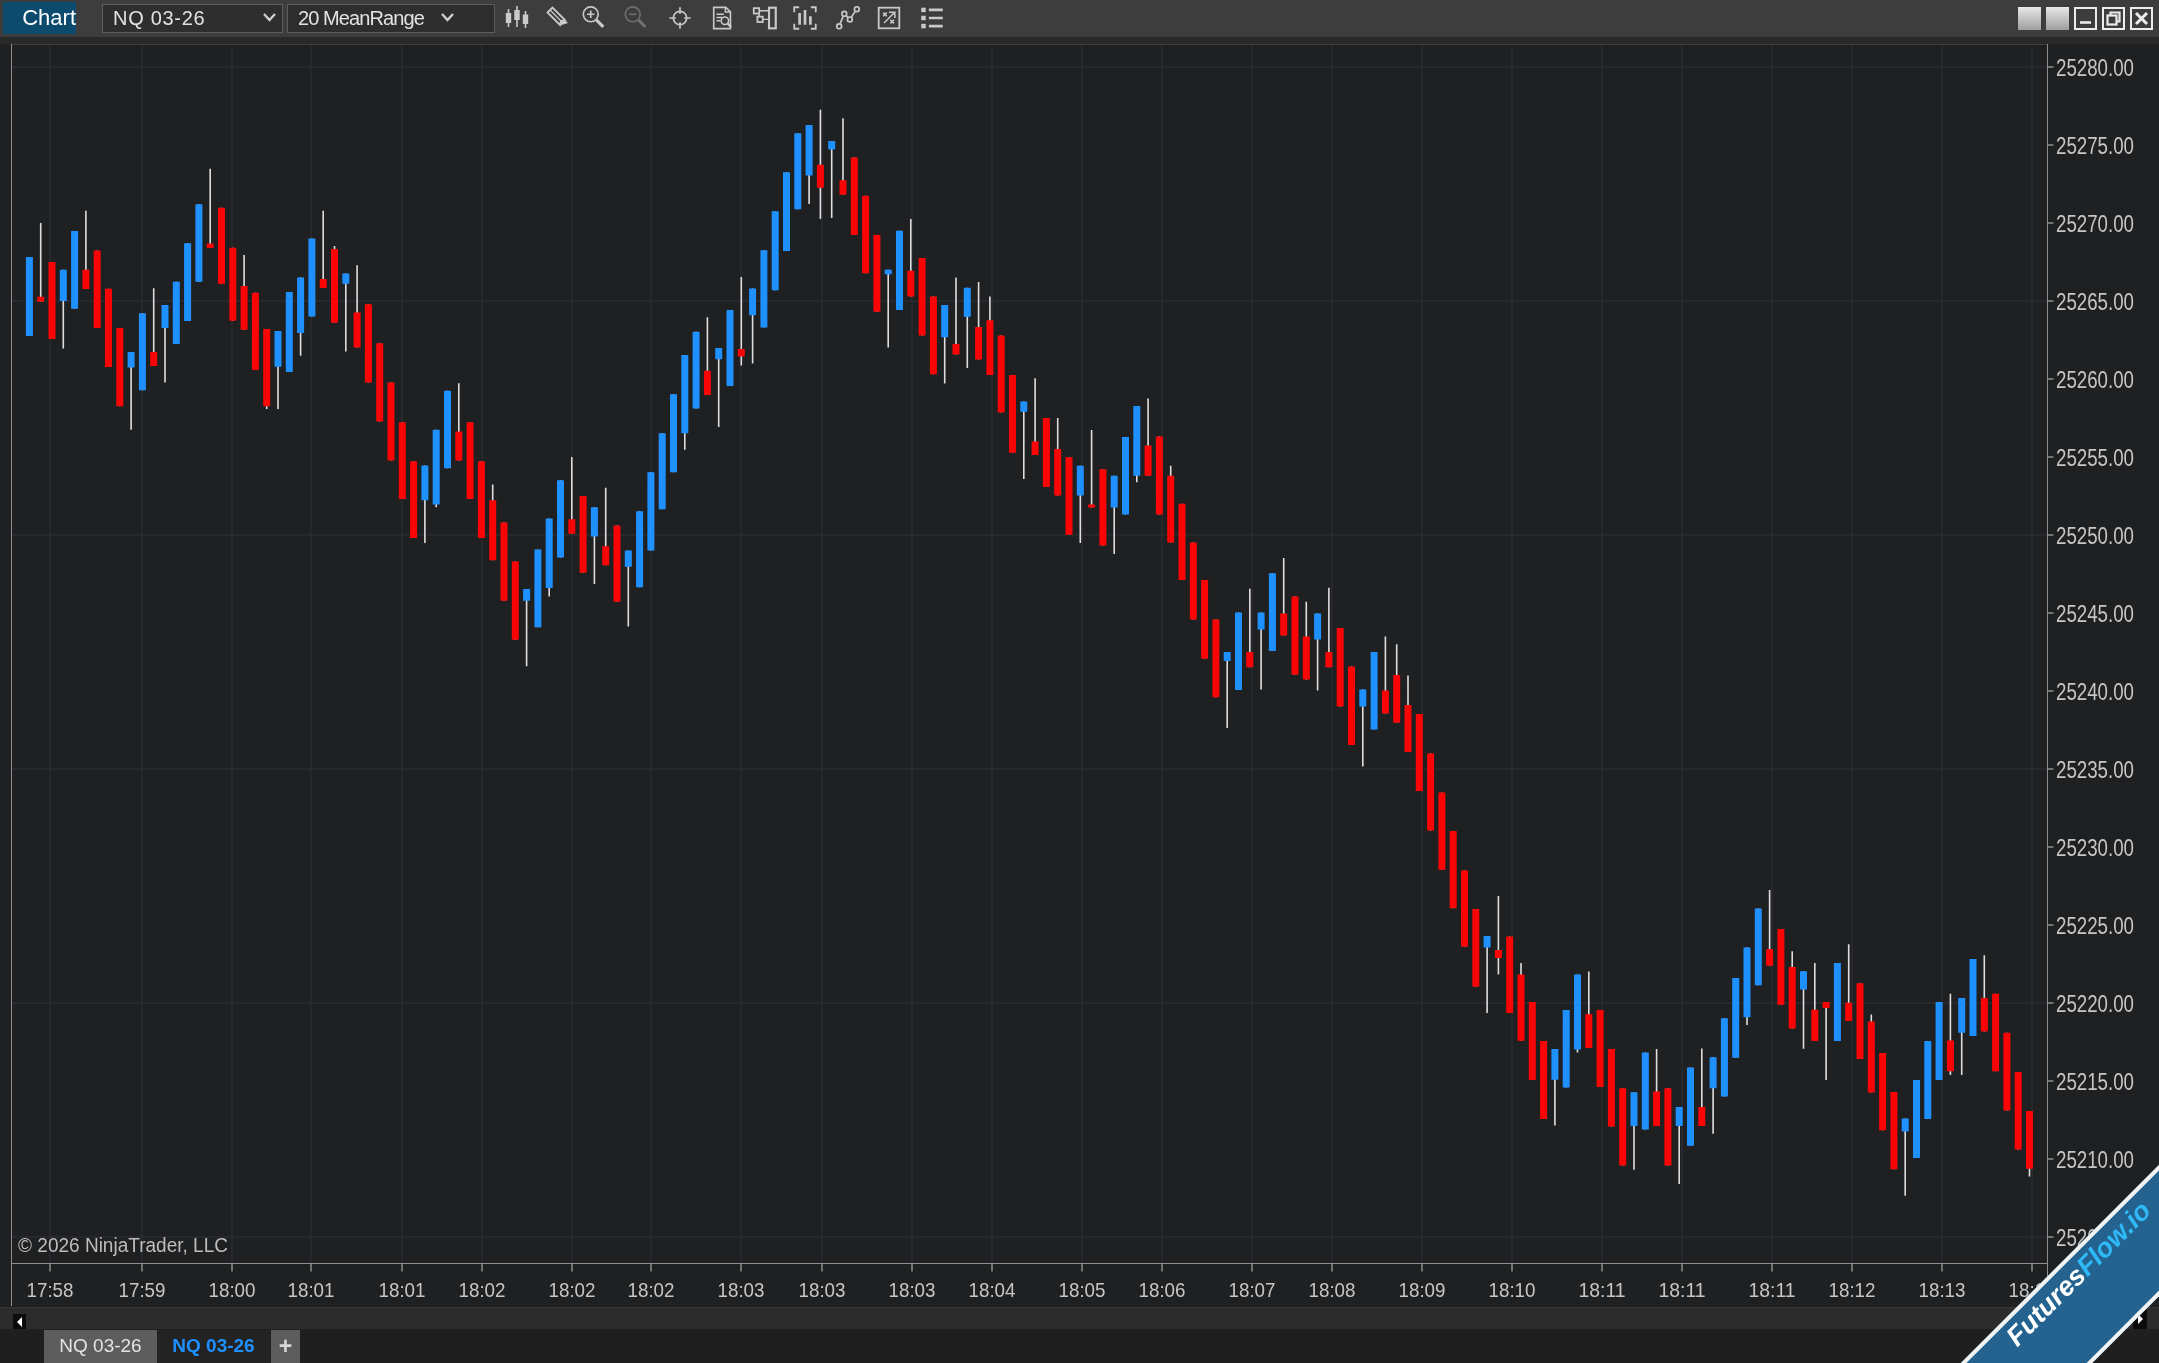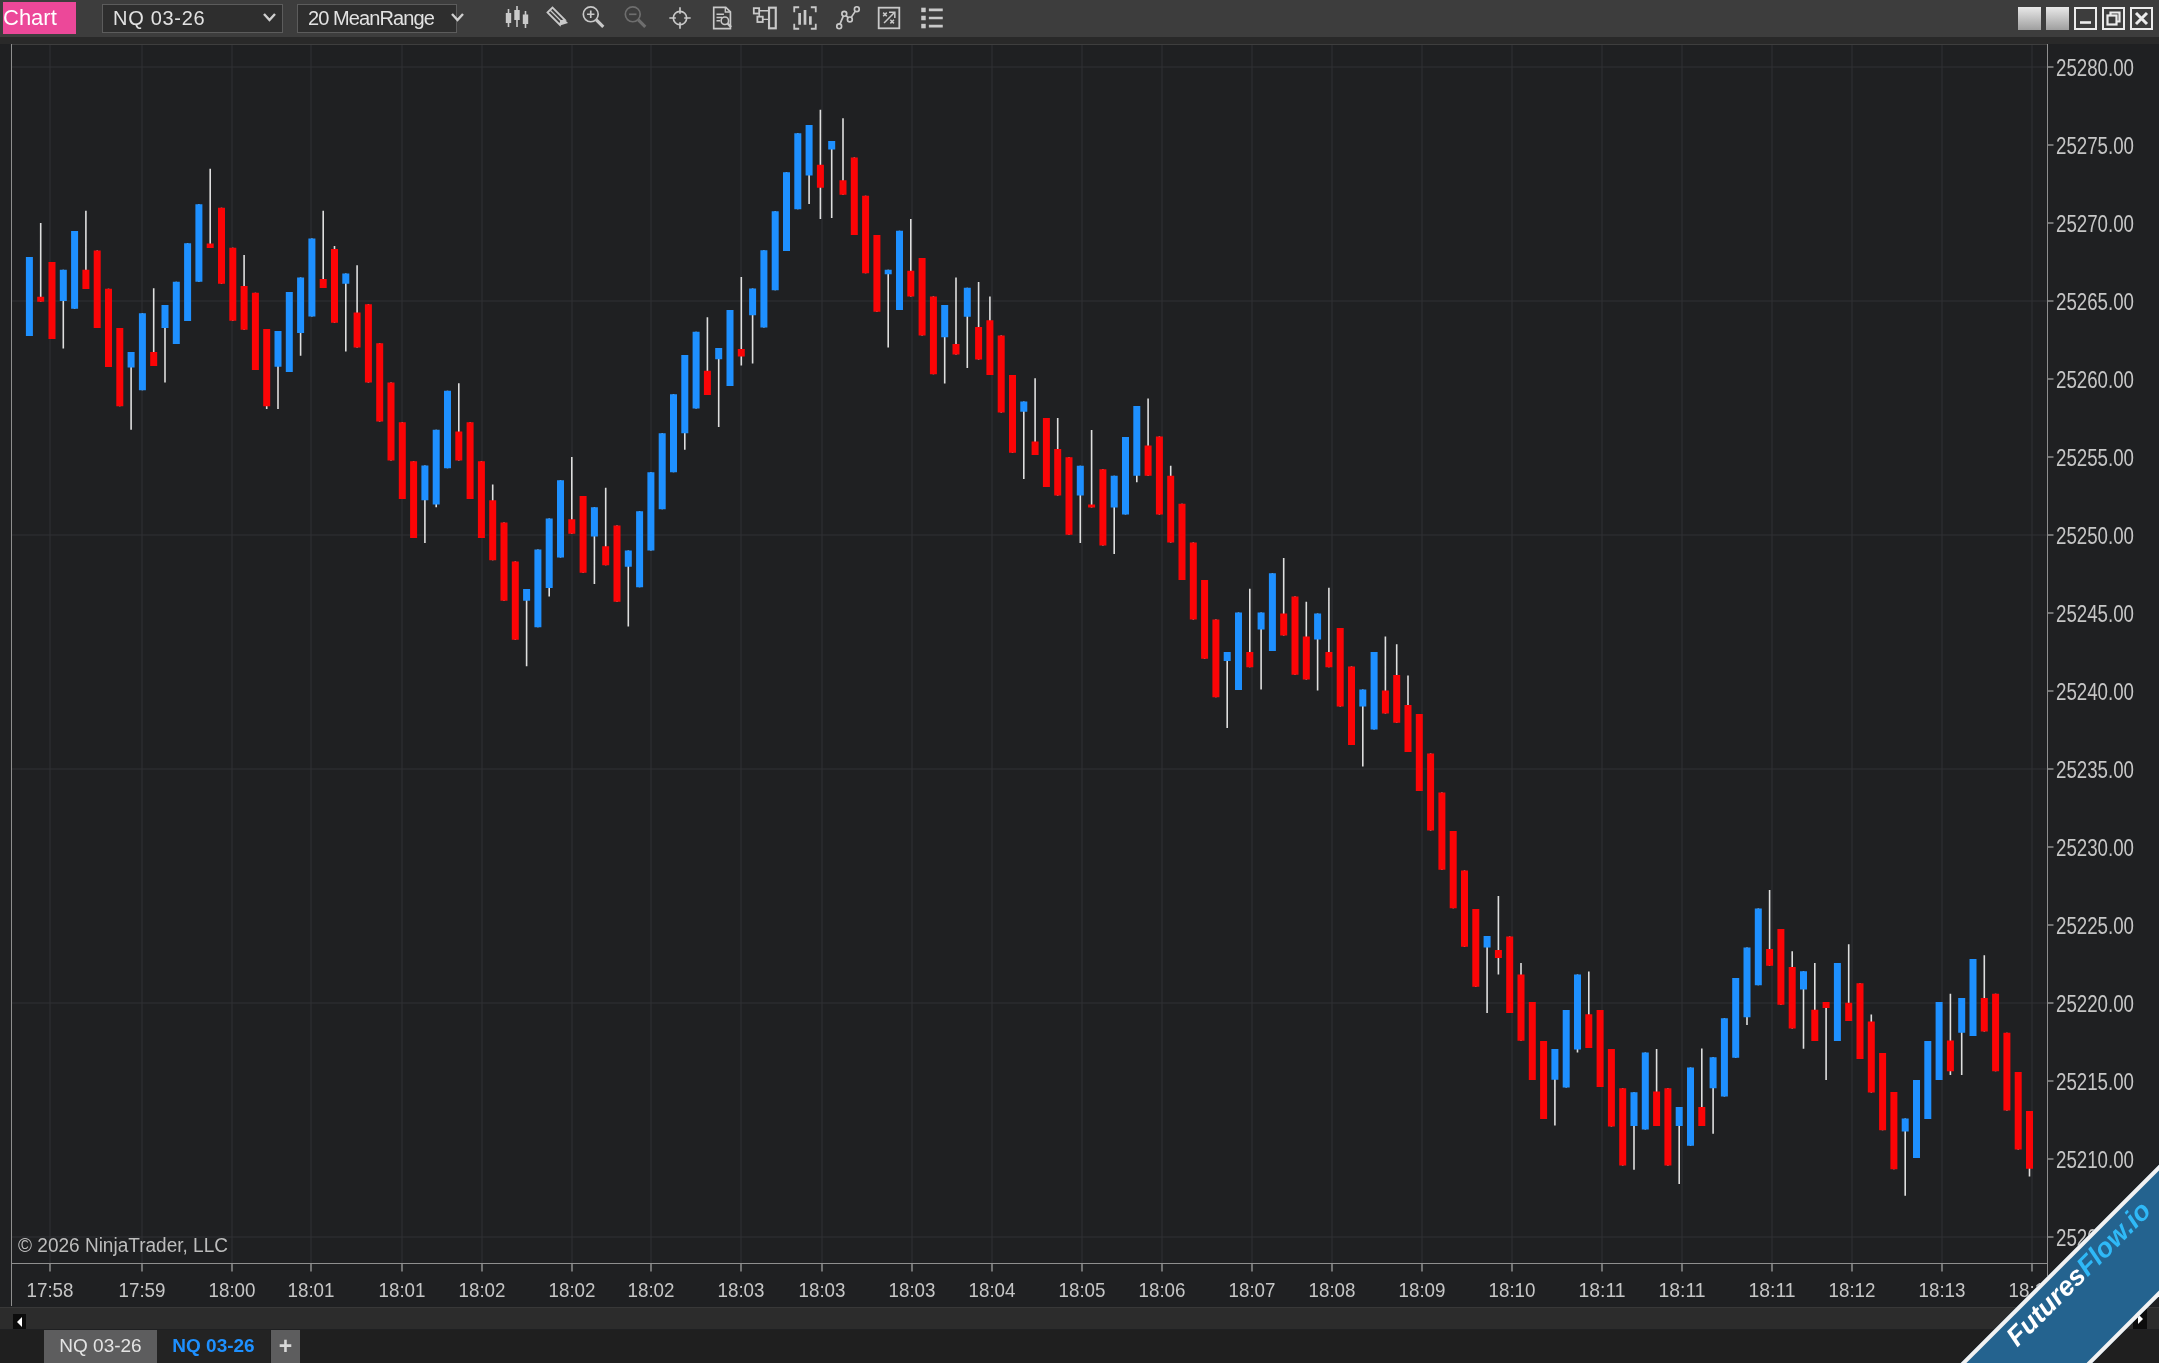--- a/index.html
+++ b/index.html
@@ -1,18 +1,18 @@
 <!DOCTYPE html>
 <html><head><meta charset="utf-8"><style>
 *{margin:0;padding:0;box-sizing:border-box}
 html,body{width:2159px;height:1363px;overflow:hidden;background:#1f2022;font-family:"Liberation Sans",sans-serif}
 #root{position:relative;width:2159px;height:1363px;overflow:hidden}
 #toolbar{position:absolute;left:0;top:0;width:2159px;height:37px;background:#3d3d3d}
 #tbband{position:absolute;left:0;top:37px;width:2159px;height:7px;background:#292929}
-#chartbtn{position:absolute;left:3px;top:2px;width:73px;height:32px;background:#ec4899;color:#fff;font-size:22px;text-align:left;line-height:31px}
+#chartbtn{position:absolute;left:3px;top:2px;width:73px;height:32px;background:#0c4a6e;color:#fff;font-size:22px;text-align:right;line-height:31px}
 .dd{position:absolute;top:4px;height:29px;background:#2e2e2e;border:1px solid #5c5c5c;color:#e2e2e2;font-size:20px;line-height:27px;padding-left:10px}
 .ddch{position:absolute;top:8px;width:13px;height:9px}
 .tbi{position:absolute;top:5px;width:26px;height:26px}
 .wbtn{position:absolute;top:7px;width:23px;height:23px}
 .wfill{background:linear-gradient(#e8e8e8,#9f9f9f)}
 .wline{border:2px solid #ececec;background:#3d3d3d}
 #scrollrow{position:absolute;left:0;top:1307px;width:2159px;height:22px;background:#2c2c2c;border-top:1px solid #383838}
 #tabsrow{position:absolute;left:0;top:1330px;width:2159px;height:33px;background:#1f1f1f}
 .tab{position:absolute;top:0;height:33px;font-size:19px;text-align:center;line-height:32px}
 #ribbon{position:absolute;left:1810px;top:1233px;width:600px;height:93px;background:#24638f;border-top:4px solid #f2f2f2;border-bottom:4px solid #f2f2f2;transform:rotate(-45deg);transform-origin:300px 46.5px;overflow:hidden;font-size:27px;font-weight:bold;font-style:italic;color:#fff}
@@ -140,21 +140,21 @@
       <line x1="2032" y1="1263.5" x2="2032" y2="1271.5" stroke="#8f8f8f" stroke-width="1.5"></line>
       <text x="2008.5" y="1297" font-size="21" fill="#c6c6c6" textLength="47" lengthAdjust="spacingAndGlyphs">18:14</text>
       <text x="18" y="1252" font-size="20" fill="#bdbdbd" textLength="210" lengthAdjust="spacingAndGlyphs">© 2026 NinjaTrader, LLC</text>
     </svg>
 <div id="tbband"></div>
 <div id="toolbar">
 <div id="chartbtn">Chart</div>
 <div class="dd" style="left:102px;width:181px"><span style="letter-spacing:0.7px">NQ 03-26</span><svg class="ddch" style="left:160px" viewBox="0 0 13 9">
           <path d="M1 1l5.5 6L12 1" fill="none" stroke="#cfcfcf" stroke-width="2.4"></path>
         </svg></div>
-<div class="dd" style="left:297px;width:160px"><span style="letter-spacing:-0.9px">20 MeanRange</span><svg class="ddch" style="left:153px" viewBox="0 0 13 9">
+<div class="dd" style="left:287px;width:208px"><span style="letter-spacing:-0.9px">20 MeanRange</span><svg class="ddch" style="left:153px" viewBox="0 0 13 9">
           <path d="M1 1l5.5 6L12 1" fill="none" stroke="#cfcfcf" stroke-width="2.4"></path>
         </svg></div>
 <svg class="tbi" style="left:504px" viewBox="0 0 26 26">
         <path d="M4.5 4v18M13 1v21M21.5 6v17" stroke="#c9c9c9" stroke-width="1.6"></path>
         <rect x="1.8" y="8" width="5.4" height="10" fill="#c9c9c9"></rect>
         <rect x="10.3" y="5" width="5.4" height="10" fill="#c9c9c9"></rect>
         <rect x="18.8" y="9.5" width="5.4" height="9.5" fill="#c9c9c9"></rect>
       </svg>
       <svg class="tbi" style="left:545px" viewBox="0 0 26 26">
         <path d="M2.5 7.5L7.5 2.5 20 15l-4 1-1 4L2.5 7.5z" fill="none" stroke="#c9c9c9" stroke-width="1.8"></path>

